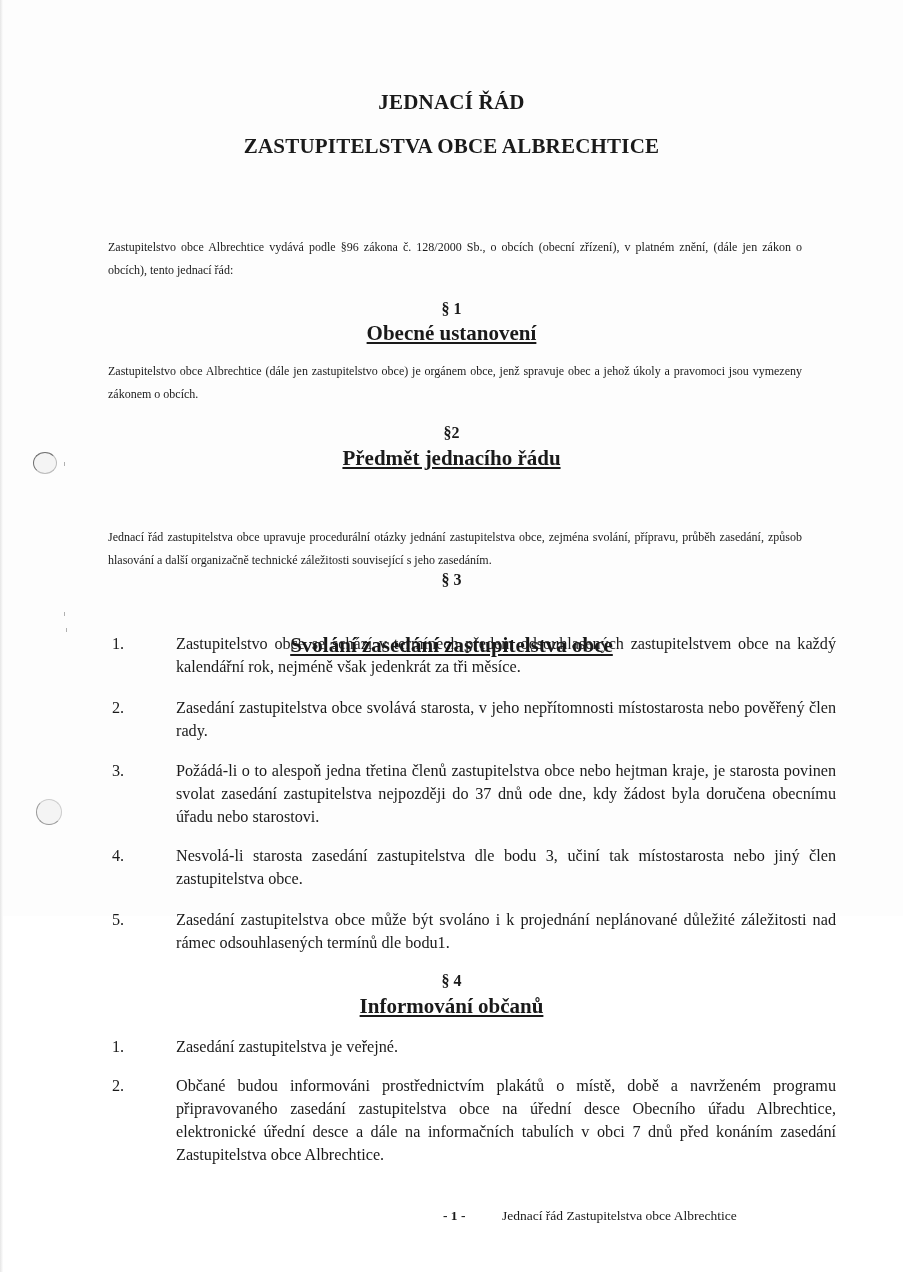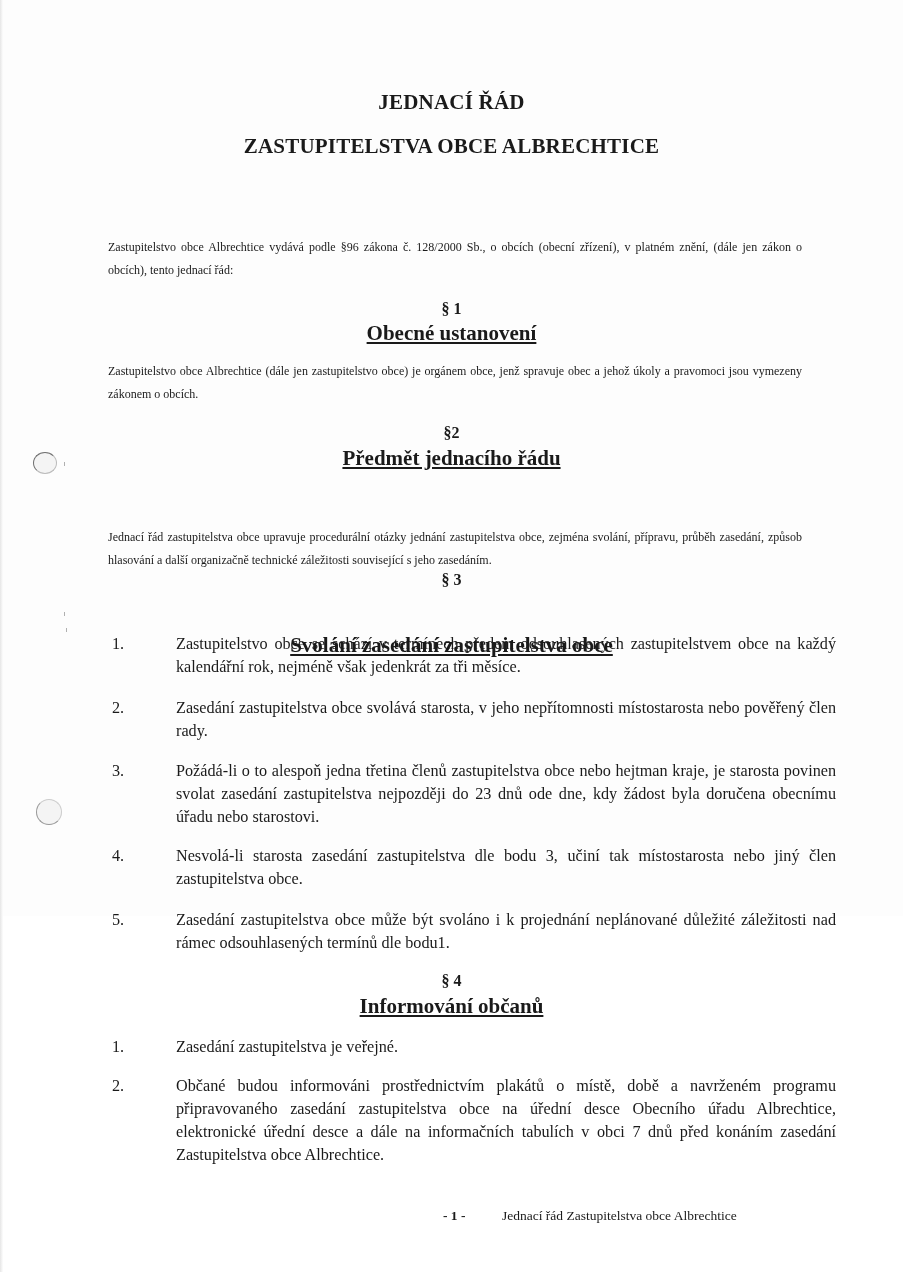--- a/index.html
+++ b/index.html
@@ -62,21 +62,21 @@
   <div class="item" style="top:633px;">
     <span class="num">1.</span>
     <span class="txt">Zastupitelstvo obce se schází v termínech předem odsouhlasených zastupitelstvem obce na každý kalendářní rok, nejméně však jedenkrát za tři měsíce.</span>
   </div>
   <div class="item" style="top:697px;">
     <span class="num">2.</span>
     <span class="txt">Zasedání zastupitelstva obce svolává starosta, v jeho nepřítomnosti místostarosta nebo pověřený člen rady.</span>
   </div>
   <div class="item" style="top:760px;">
     <span class="num">3.</span>
-    <span class="txt">Požádá-li o to alespoň jedna třetina členů zastupitelstva obce nebo hejtman kraje, je starosta povinen svolat zasedání zastupitelstva nejpozději do 23 dnů ode dne, kdy žádost byla doručena obecnímu úřadu nebo starostovi.</span>
+    <span class="txt">Požádá-li o to alespoň jedna třetina členů zastupitelstva obce nebo hejtman kraje, je starosta povinen svolat zasedání zastupitelstva nejpozději do 37 dnů ode dne, kdy žádost byla doručena obecnímu úřadu nebo starostovi.</span>
   </div>
   <div class="item" style="top:845px;">
     <span class="num">4.</span>
     <span class="txt">Nesvolá-li starosta zasedání zastupitelstva dle bodu 3, učiní tak místostarosta nebo jiný člen zastupitelstva obce.</span>
   </div>
   <div class="item" style="top:909px;">
     <span class="num">5.</span>
     <span class="txt">Zasedání zastupitelstva obce může být svoláno i k projednání neplánované důležité záležitosti nad rámec odsouhlasených termínů dle bodu1.</span>
   </div>
 

